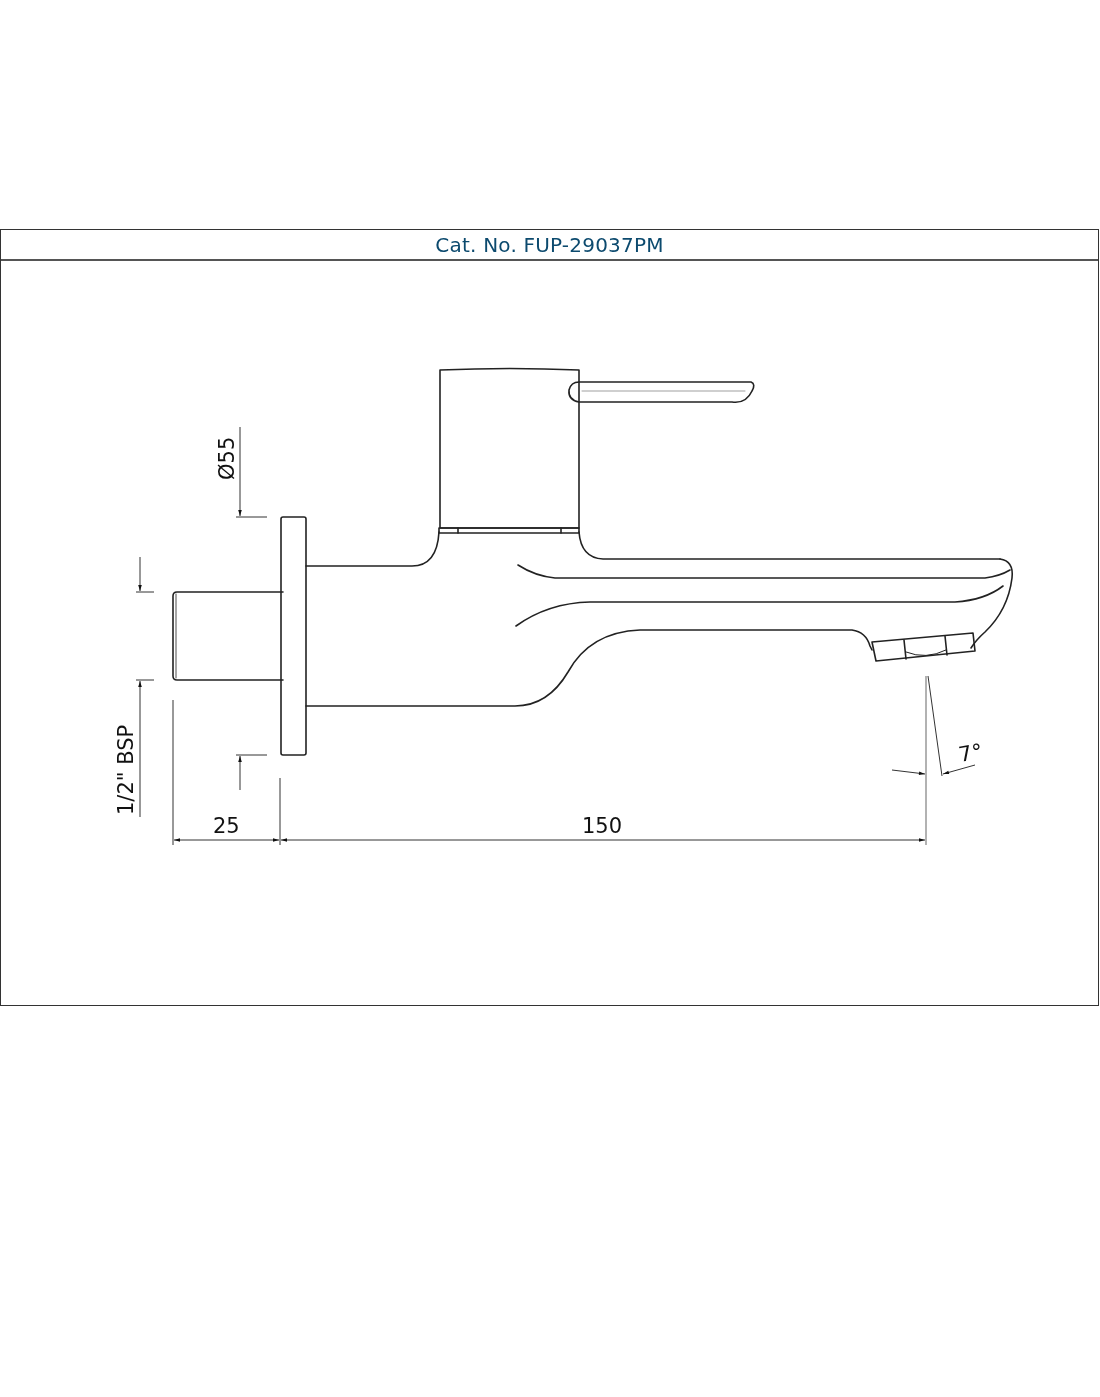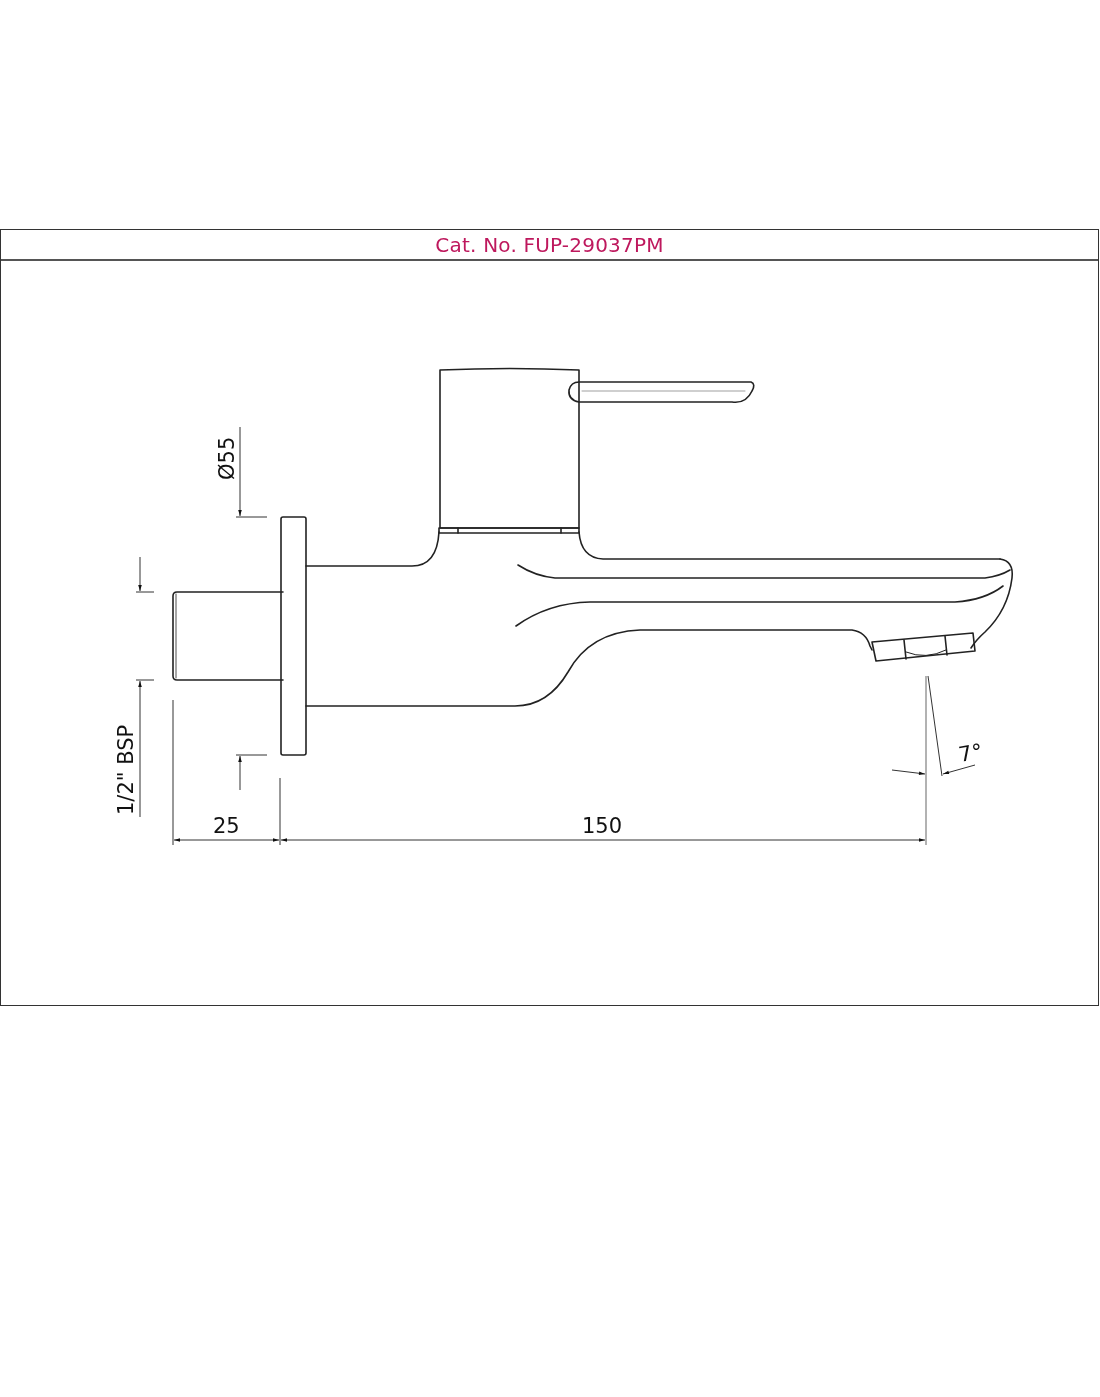--- a/index.html
+++ b/index.html
@@ -3,21 +3,21 @@
   <meta charset="utf-8">
   <style>
     html, body { margin: 0; padding: 0; background: #ffffff; }
     body { width: 1100px; height: 1397px; position: relative; overflow: hidden;
            font-family: "DejaVu Sans", "Liberation Sans", sans-serif; }
     .sheet { position: absolute; left: 0; top: 229px; width: 1099px; height: 777px;
              border: 1px solid #333; box-sizing: border-box; background: #fff; }
     .title-bar { position: absolute; left: 0; top: 0; width: 100%; height: 31px;
                  border-bottom: 2px solid #555; box-sizing: border-box;
                  display: flex; align-items: center; justify-content: center; }
-    .title-text { font-size: 20px; color: #be185d; letter-spacing: 0.2px; }
+    .title-text { font-size: 20px; color: #0c4a6e; letter-spacing: 0.2px; }
     svg.drawing { position: absolute; left: 0; top: 0; }
     .dimtext { font-family: "DejaVu Sans", "Liberation Sans", sans-serif; font-size: 21px; fill: #111; }
   </style>
 </head>
 <body>
 
 <div class="sheet">
   <div class="title-bar">
     <span class="title-text">Cat. No. FUP-29037PM</span>
   </div>

